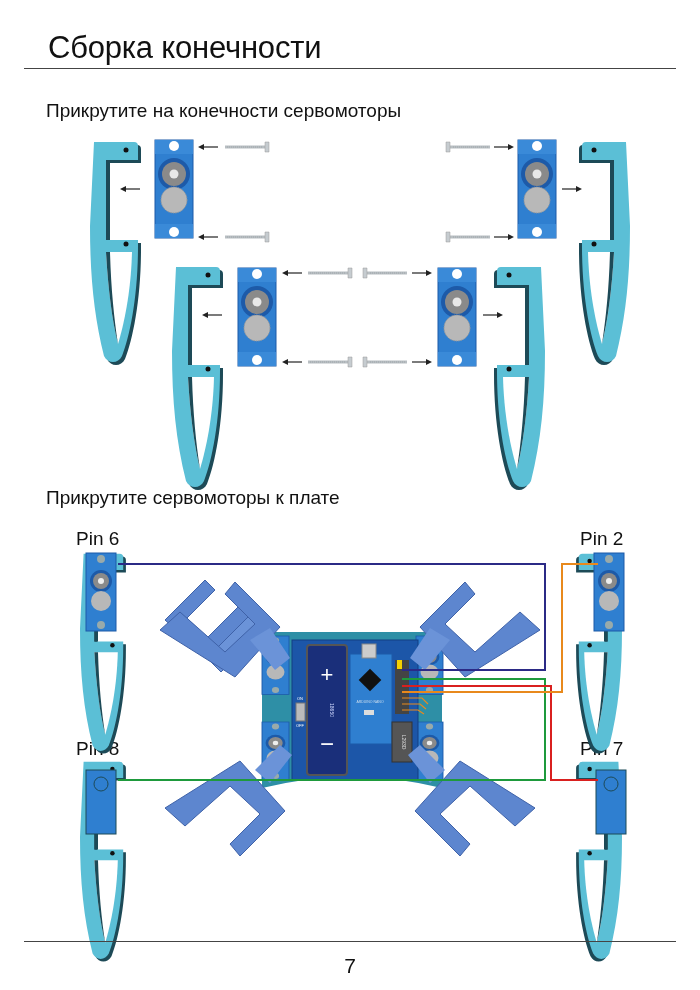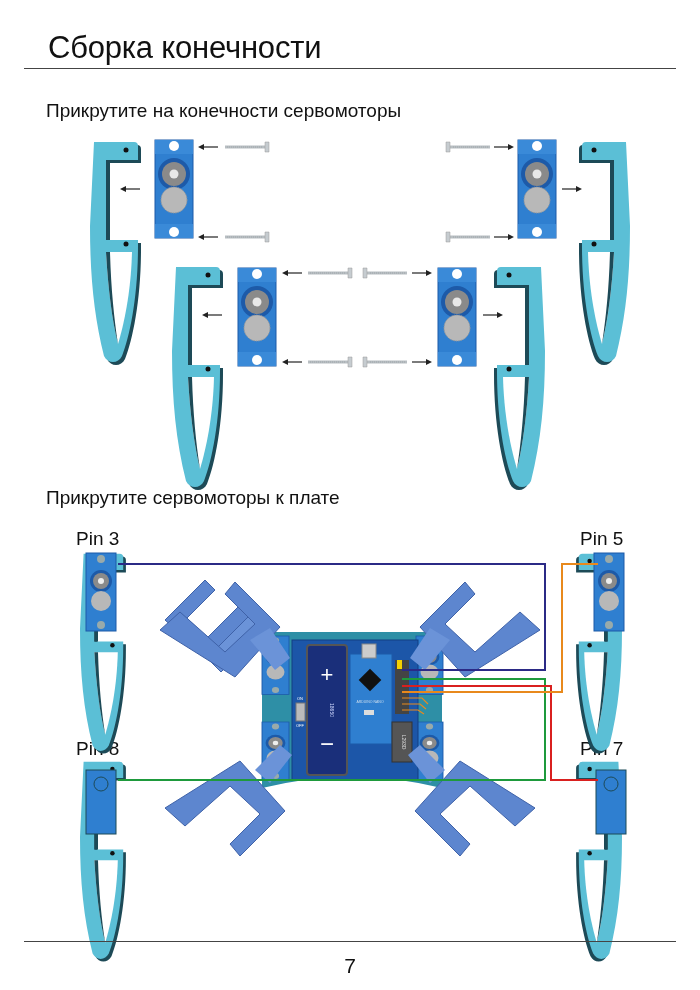--- a/index.html
+++ b/index.html
@@ -18,22 +18,22 @@
 </style>
 </head>
 <body>
 
 <h1 class="title">Сборка конечности</h1>
 <div class="rule top"></div>
 
 <p class="section s1">Прикрутите на конечности сервомоторы</p>
 <p class="section s2">Прикрутите сервомоторы к плате</p>
 
-<span class="pin" style="left:76px;top:528px;">Pin 3</span>
-<span class="pin" style="left:580px;top:528px;">Pin 5</span>
+<span class="pin" style="left:76px;top:528px;">Pin 6</span>
+<span class="pin" style="left:580px;top:528px;">Pin 2</span>
 <span class="pin" style="left:76px;top:738px;">Pin 8</span>
 <span class="pin" style="left:580px;top:738px;">Pin 7</span>
 
 <svg class="fig" width="700" height="990" viewBox="0 0 700 990">
   <defs>
 
     <g id="limb">
       <path d="M4,2 h40 a4,4 0 0 1 4,4 v14 h-32 v80 h32 v6 c0,50 -8,90 -16,110 c-4,8 -14,8 -18,0 c-10,-40 -14,-80 -14,-130 z" fill="#1d4a57" transform="translate(3,3)"></path>
       <path d="M4,2 h40 a4,4 0 0 1 4,4 v14 h-32 v80 h32 v6 c0,50 -8,90 -16,110 c-4,8 -14,8 -18,0 c-10,-40 -14,-80 -14,-130 z" fill="#5bbfd6"></path>
       <path d="M16,112 h26 c-1,40 -8,72 -14,92 c-6,-24 -10,-56 -12,-92 z" fill="#ffffff"></path>

